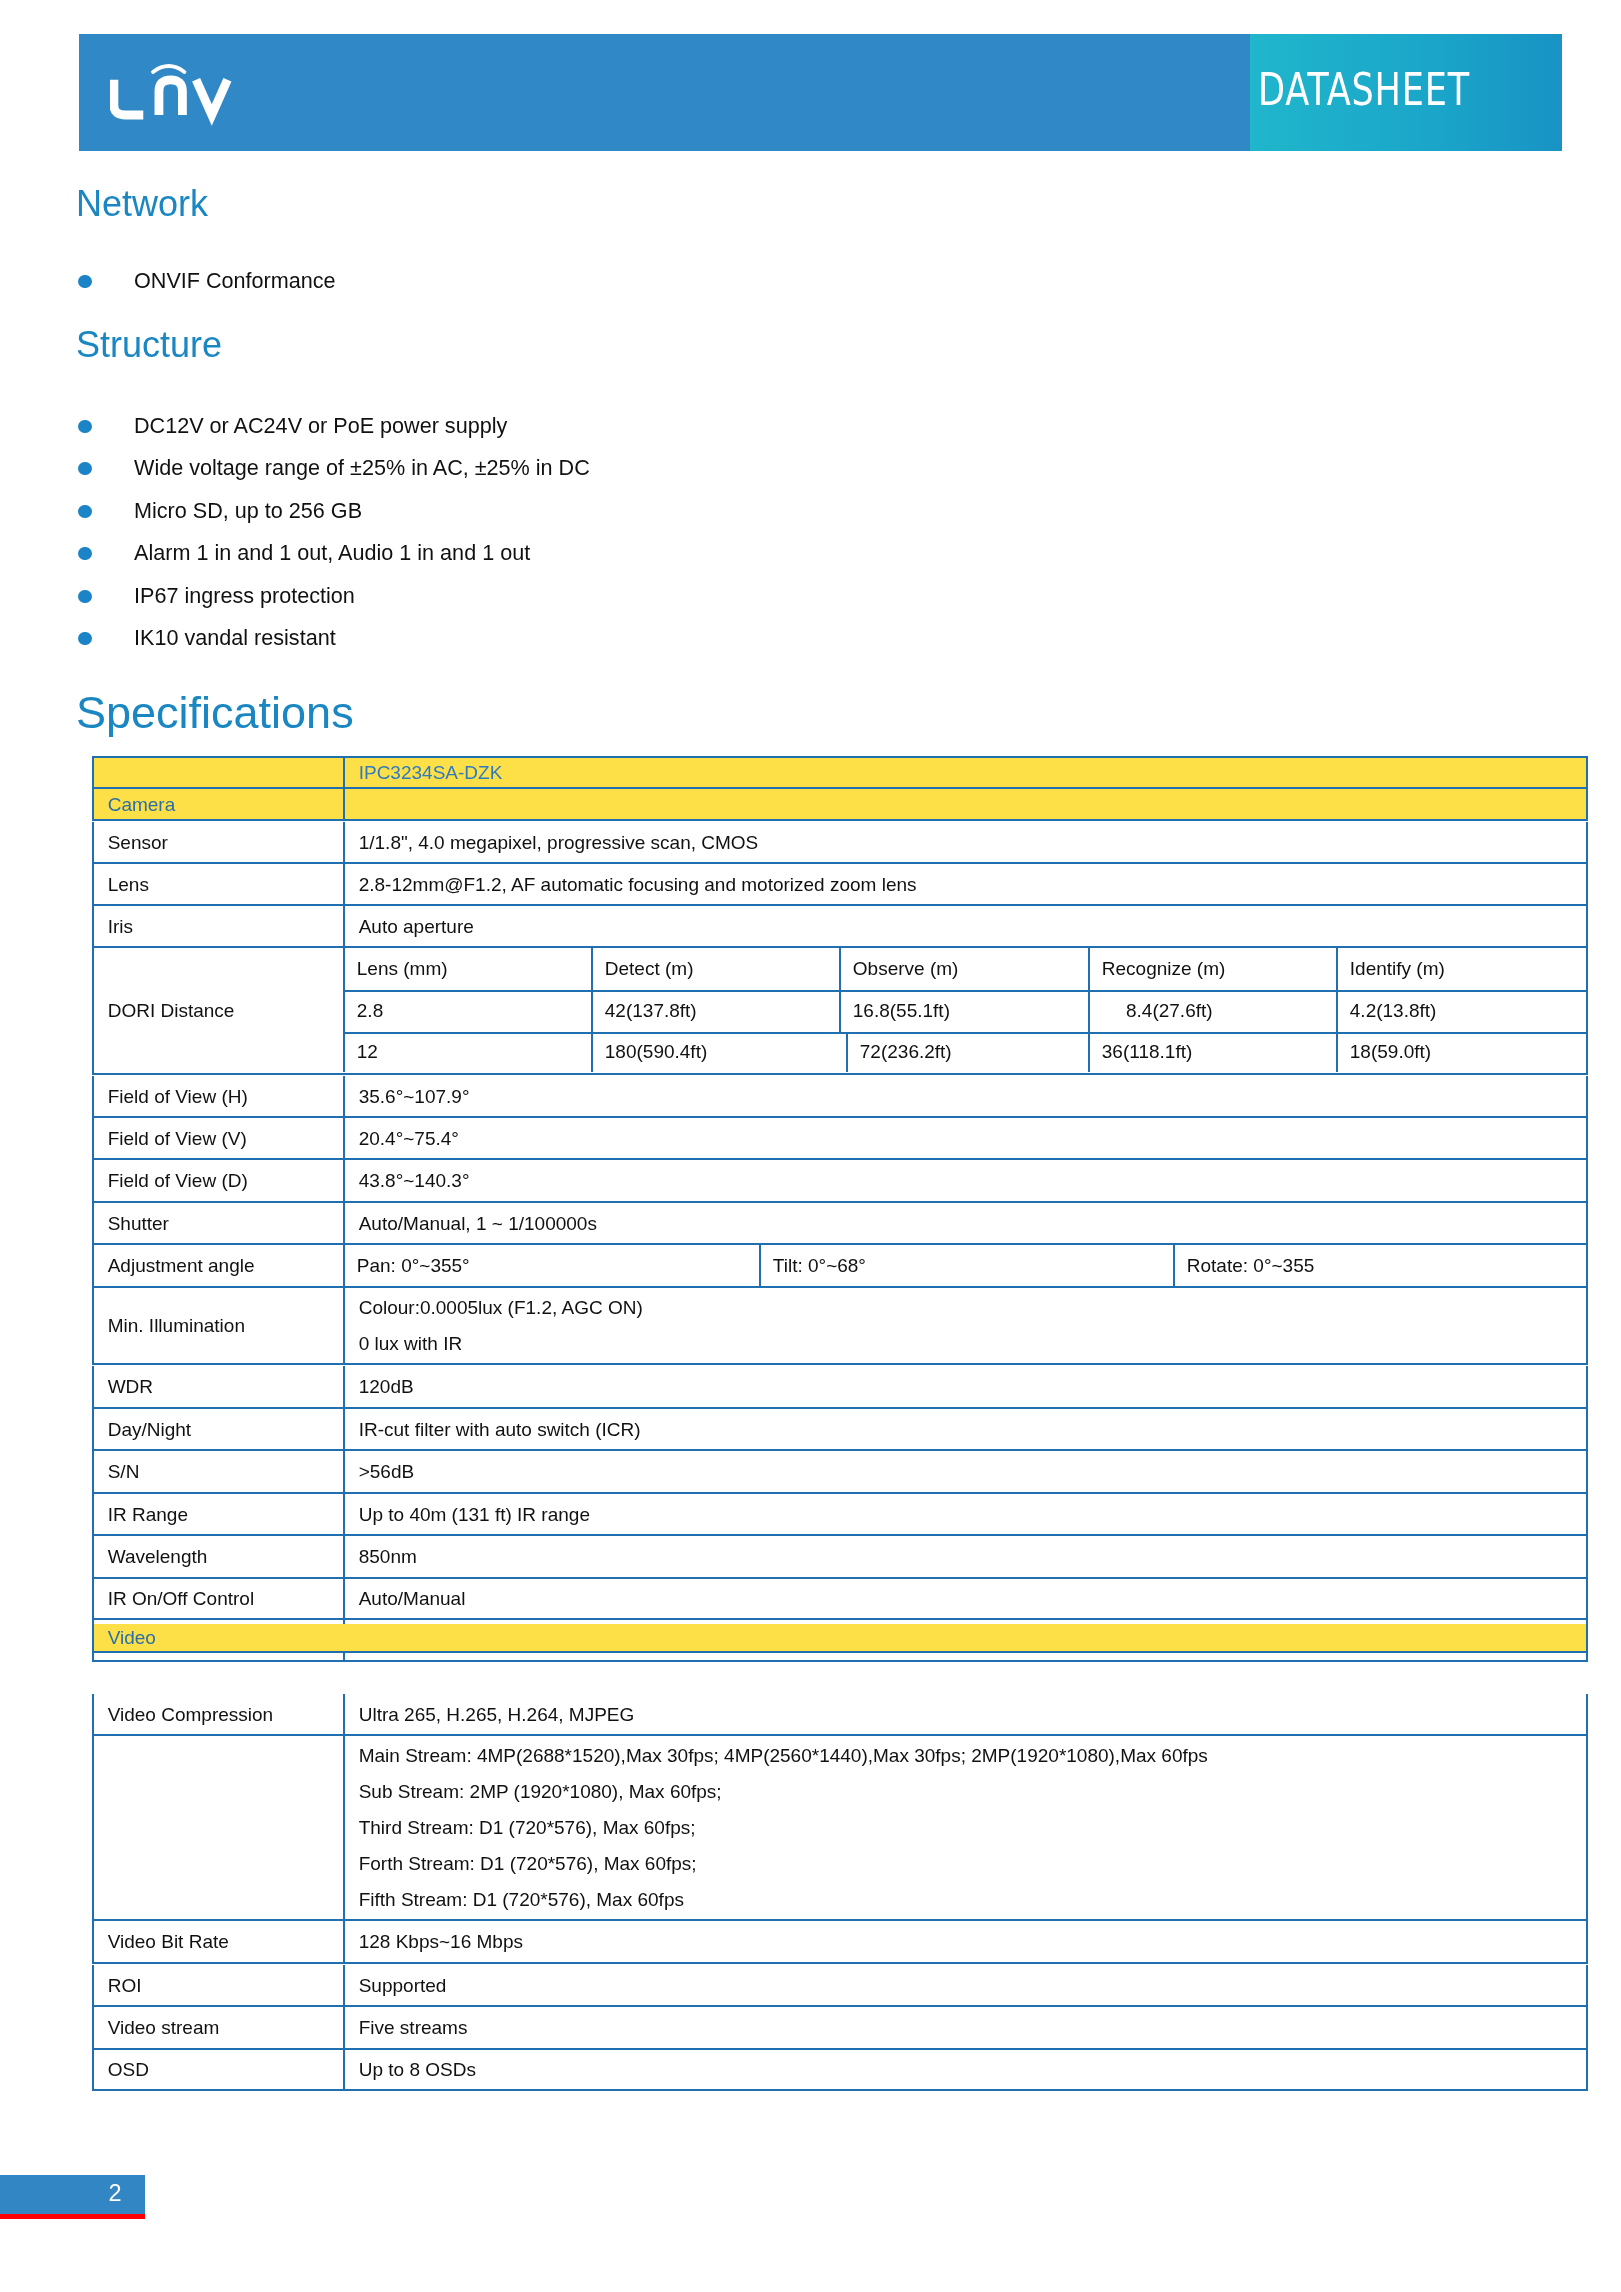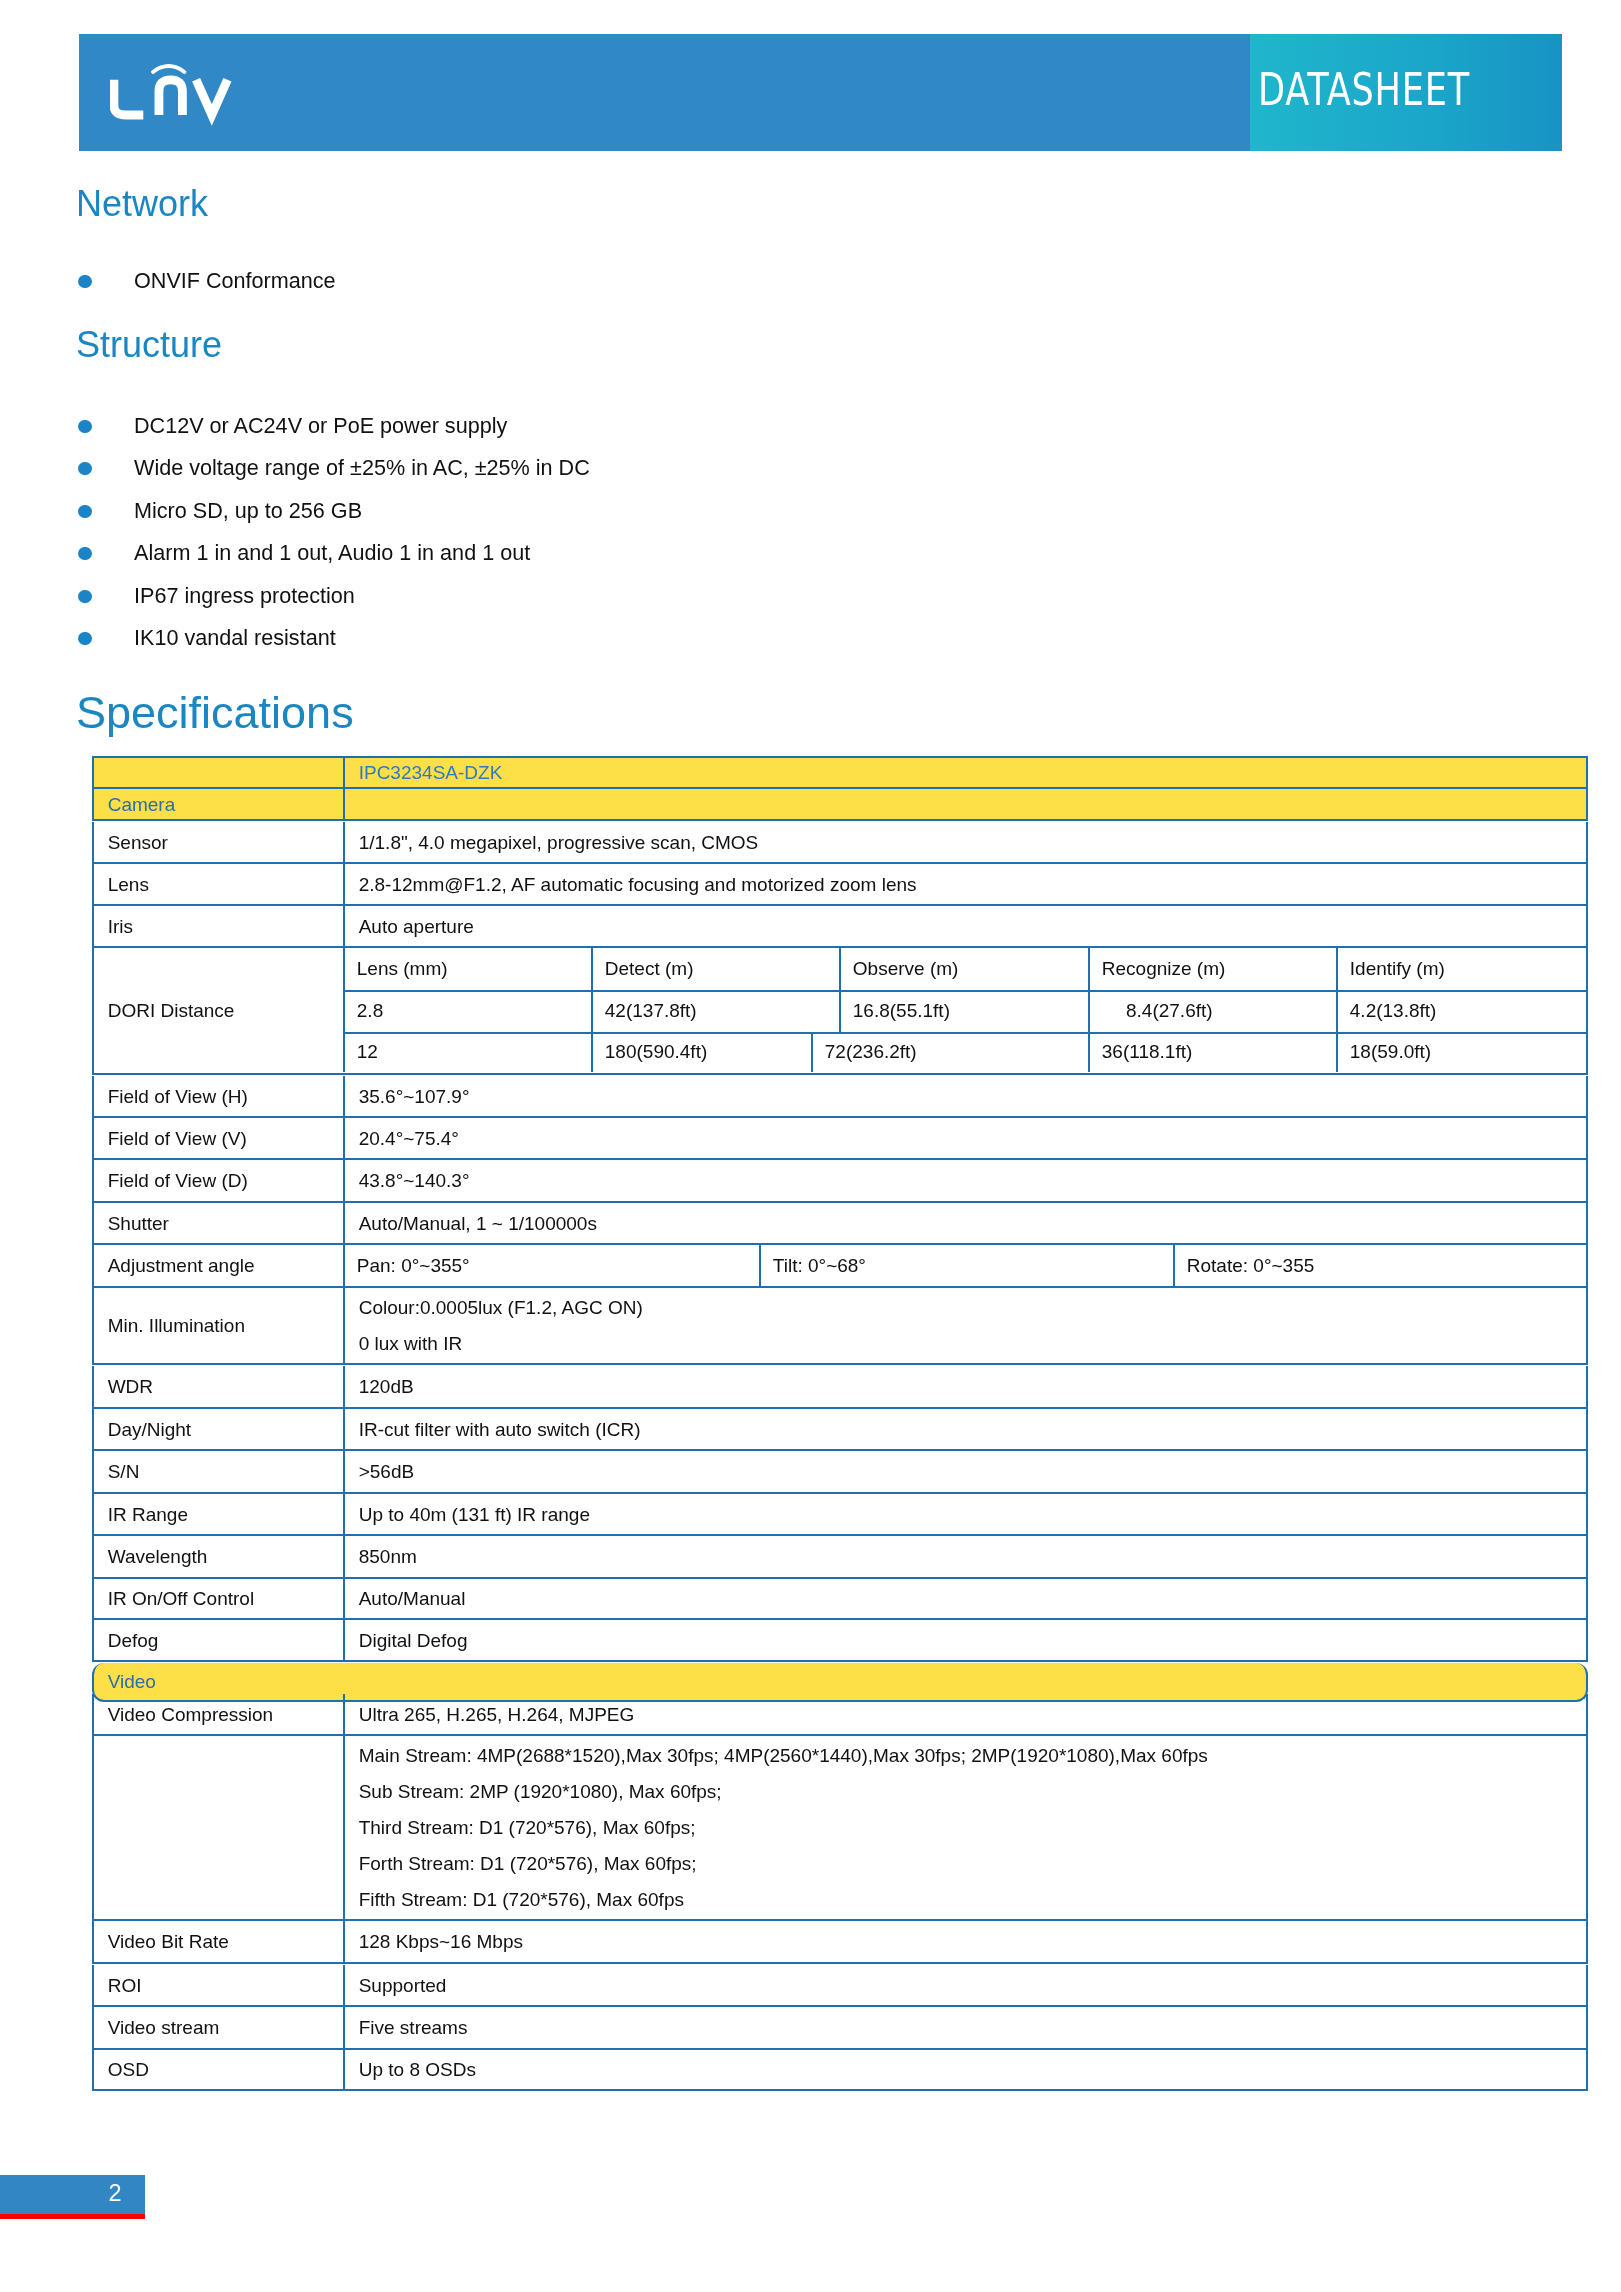--- a/index.html
+++ b/index.html
@@ -125,21 +125,21 @@
     <div class="subrow bt" style="top:42px; height:42px;">
       <div class="sub" style="left:0; width:248px; top:0; bottom:0;">2.8</div>
       <div class="sub" style="left:248px; width:248px; top:0; bottom:0;">42(137.8ft)</div>
       <div class="sub" style="left:496px; width:249px; top:0; bottom:0;">16.8(55.1ft)</div>
       <div class="sub" style="left:745px; width:248px; top:0; bottom:0;padding-left:36px;">8.4(27.6ft)</div>
       <div class="sub" style="left:993px; right:0; top:0; bottom:0;">4.2(13.8ft)</div>
     </div>
     <div class="subrow" style="top:84px; height:40px;">
       <div class="sub" style="left:0; width:248px; top:0; bottom:0;">12</div>
       <div class="sub" style="left:248px; width:248px; top:0; bottom:0;">180(590.4ft)</div>
-      <div class="sub" style="left:468px; width:249px; top:0; bottom:0;">72(236.2ft)</div>
+      <div class="sub" style="left:503px; width:249px; top:0; bottom:0;">72(236.2ft)</div>
       <div class="sub" style="left:745px; width:248px; top:0; bottom:0;">36(118.1ft)</div>
       <div class="sub" style="left:993px; right:0; top:0; bottom:0;">18(59.0ft)</div>
     </div>
   </div>
 
   <div class="row" style="top:320px; height:42px;">
     <div class="cell lab">Field of View (H)</div>
     <div class="cell val">35.6°~107.9°</div>
   </div>
   <div class="row" style="top:362px; height:42px;">
@@ -192,21 +192,21 @@
   </div>
   <div class="row" style="top:823px; height:41px;">
     <div class="cell lab">IR On/Off Control</div>
     <div class="cell val">Auto/Manual</div>
   </div>
   <div class="row" style="top:864px; height:42px;">
     <div class="cell lab">Defog</div>
     <div class="cell val">Digital Defog</div>
   </div>
 
-  <div class="row shade" style="top:907px; height:39px;border-radius:12px;">
+  <div class="row shade" style="top:868px; height:29px;">
     <div class="cell teal" style="left:0; right:0;">Video</div>
   </div>
 
   <div class="row" style="top:938px; height:42px;">
     <div class="cell lab">Video Compression</div>
     <div class="cell val">Ultra 265, H.265, H.264, MJPEG</div>
   </div>
 
   <div class="row" style="top:980px; height:185px;">
     <div class="cell val multi">

